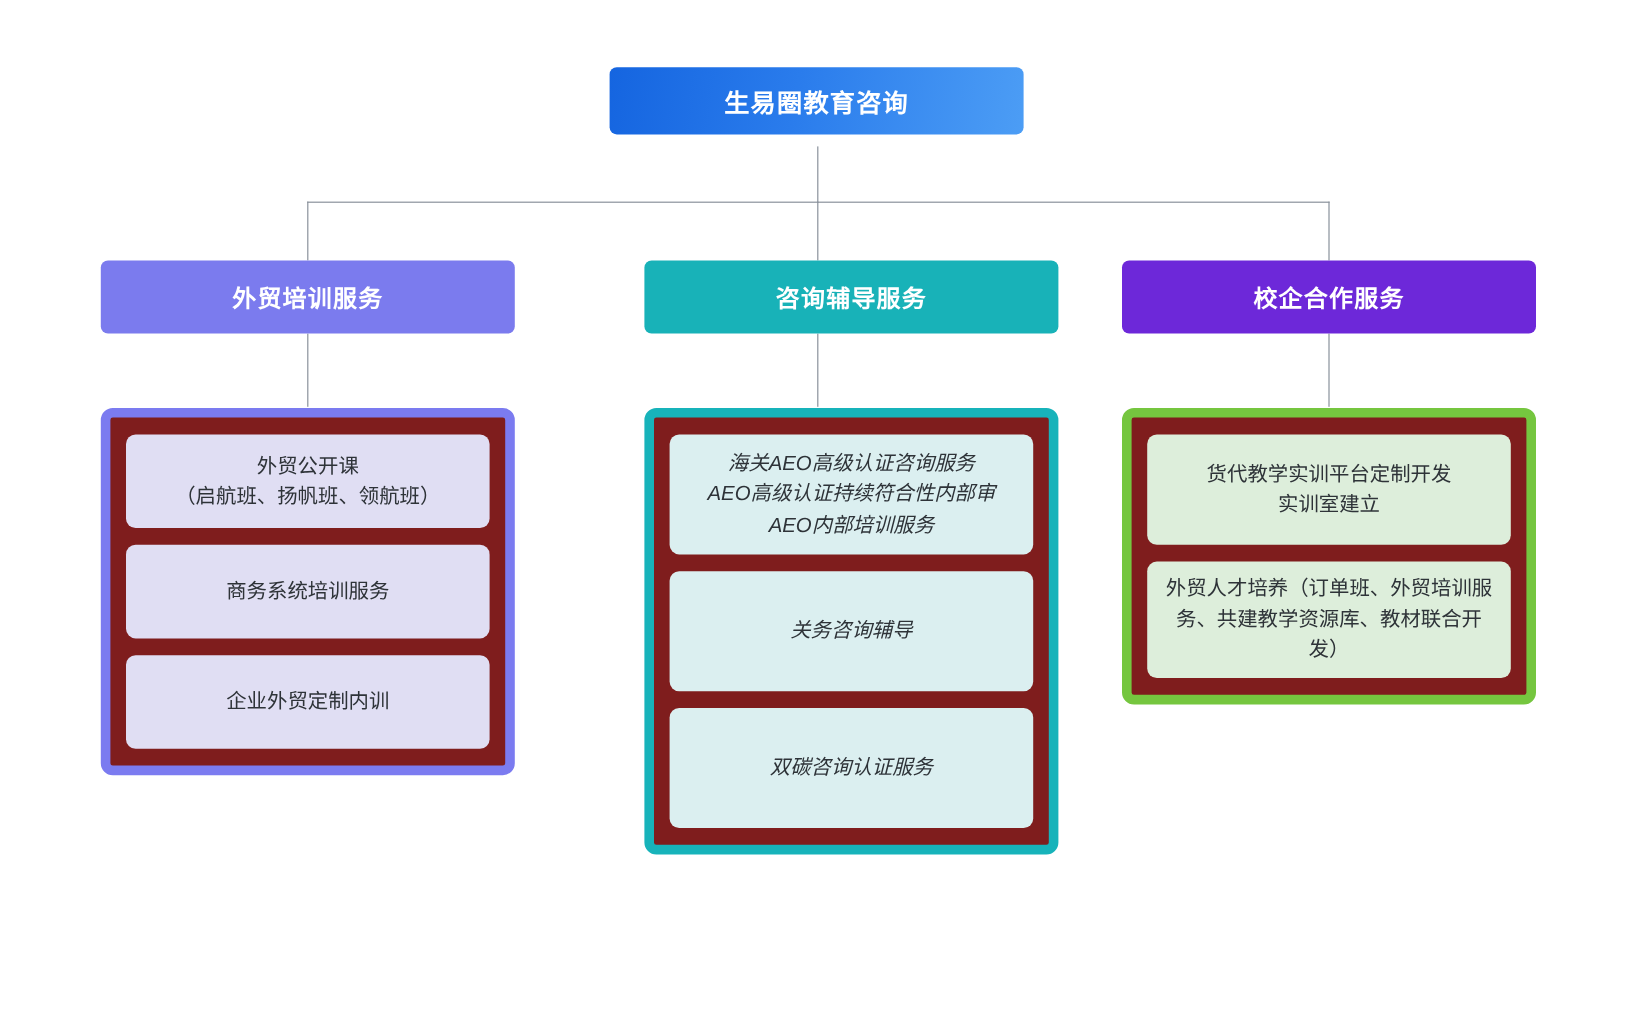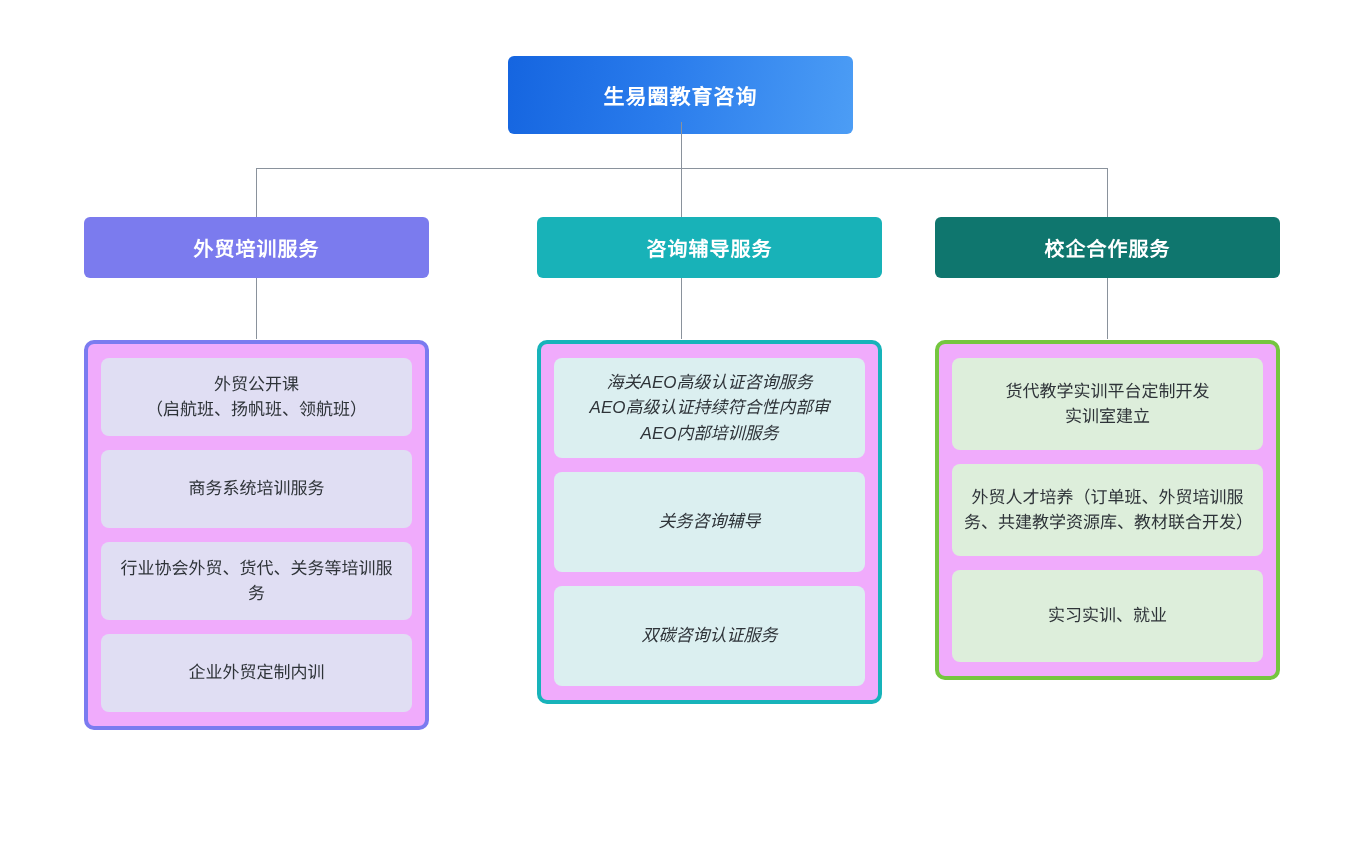--- a/index.html
+++ b/index.html
@@ -20,21 +20,21 @@
     width: 1360px;
     height: 844px;
   }
 
   
   .root-node {
     position: absolute;
     left: 508px;
     top: 56px;
     width: 345px;
-    height: 78px;
+    height: 56px;
     border-radius: 6px;
     background: linear-gradient(100deg, #1565E0 0%, #2A7CEC 45%, #4C9DF5 100%);
     display: flex;
     align-items: center;
     justify-content: center;
     box-sizing: border-box;
   }
   .root-node .node-title {
     color: #ffffff;
     font-size: 21px;
@@ -96,27 +96,27 @@
     font-size: 20px;
     font-weight: bold;
     letter-spacing: 1px;
   }
 
   .items-panel {
     position: absolute;
     top: 123px;
     width: 345px;
     box-sizing: border-box;
-    border: 4px solid #701a75;
+    border: 8px solid #701a75;
     border-radius: 10px;
     padding: 14px 13px;
     display: flex;
     flex-direction: column;
     gap: 14px;
-    background: #f0abfc;
+    background: #7f1d1d;
     justify-content: space-between;
   }
 
   .item-card {
     border-radius: 8px;
     min-height: 78px;
     display: flex;
     align-items: center;
     justify-content: center;
     text-align: center;
@@ -134,21 +134,21 @@
   .theme-purple .category-header { background: #7B7BEE; }
   .theme-purple .items-panel { border-color: #7B7BF0; }
   .theme-purple .item-card { background: #E0DEF3; }
 
   
   .theme-teal .category-header { background: #18B2B8; }
   .theme-teal .items-panel { border-color: #17B3BA; }
   .theme-teal .item-card { background: #DBEFF0; font-style: italic; }
 
   
-  .theme-green .category-header { background: #0f766e; }
+  .theme-green .category-header { background: #6d28d9; }
   .theme-green .items-panel { border-color: #75C63F; }
   .theme-green .item-card { background: #DDEEDB; }
 
   
   .theme-teal .item-card.card-tall { min-height: 100px; }
   .theme-green .item-card.card-tall { min-height: 92px; }
 </style>
 </head>
 <body>
 
@@ -173,23 +173,20 @@
     </div>
     <div class="items-panel">
       <div class="item-card">
         <span class="item-text">外贸公开课
 （启航班、扬帆班、领航班）</span>
       </div>
       <div class="item-card">
         <span class="item-text">商务系统培训服务</span>
       </div>
       <div class="item-card">
-        <span class="item-text">行业协会外贸、货代、关务等培训服务</span>
-      </div>
-      <div class="item-card">
         <span class="item-text">企业外贸定制内训</span>
       </div>
     </div>
   </div>
 
   <div class="column column-2 theme-teal">
     <div class="category-header">
       <span class="cat-title">咨询辅导服务</span>
     </div>
     <div class="items-panel">
@@ -212,19 +209,16 @@
       <span class="cat-title">校企合作服务</span>
     </div>
     <div class="items-panel">
       <div class="item-card card-tall">
         <span class="item-text">货代教学实训平台定制开发
 实训室建立</span>
       </div>
       <div class="item-card card-tall">
         <span class="item-text">外贸人才培养（订单班、外贸培训服务、共建教学资源库、教材联合开发）</span>
       </div>
-      <div class="item-card card-tall">
-        <span class="item-text">实习实训、就业</span>
-      </div>
     </div>
   </div>
 
 </div>
 
 </body></html>

